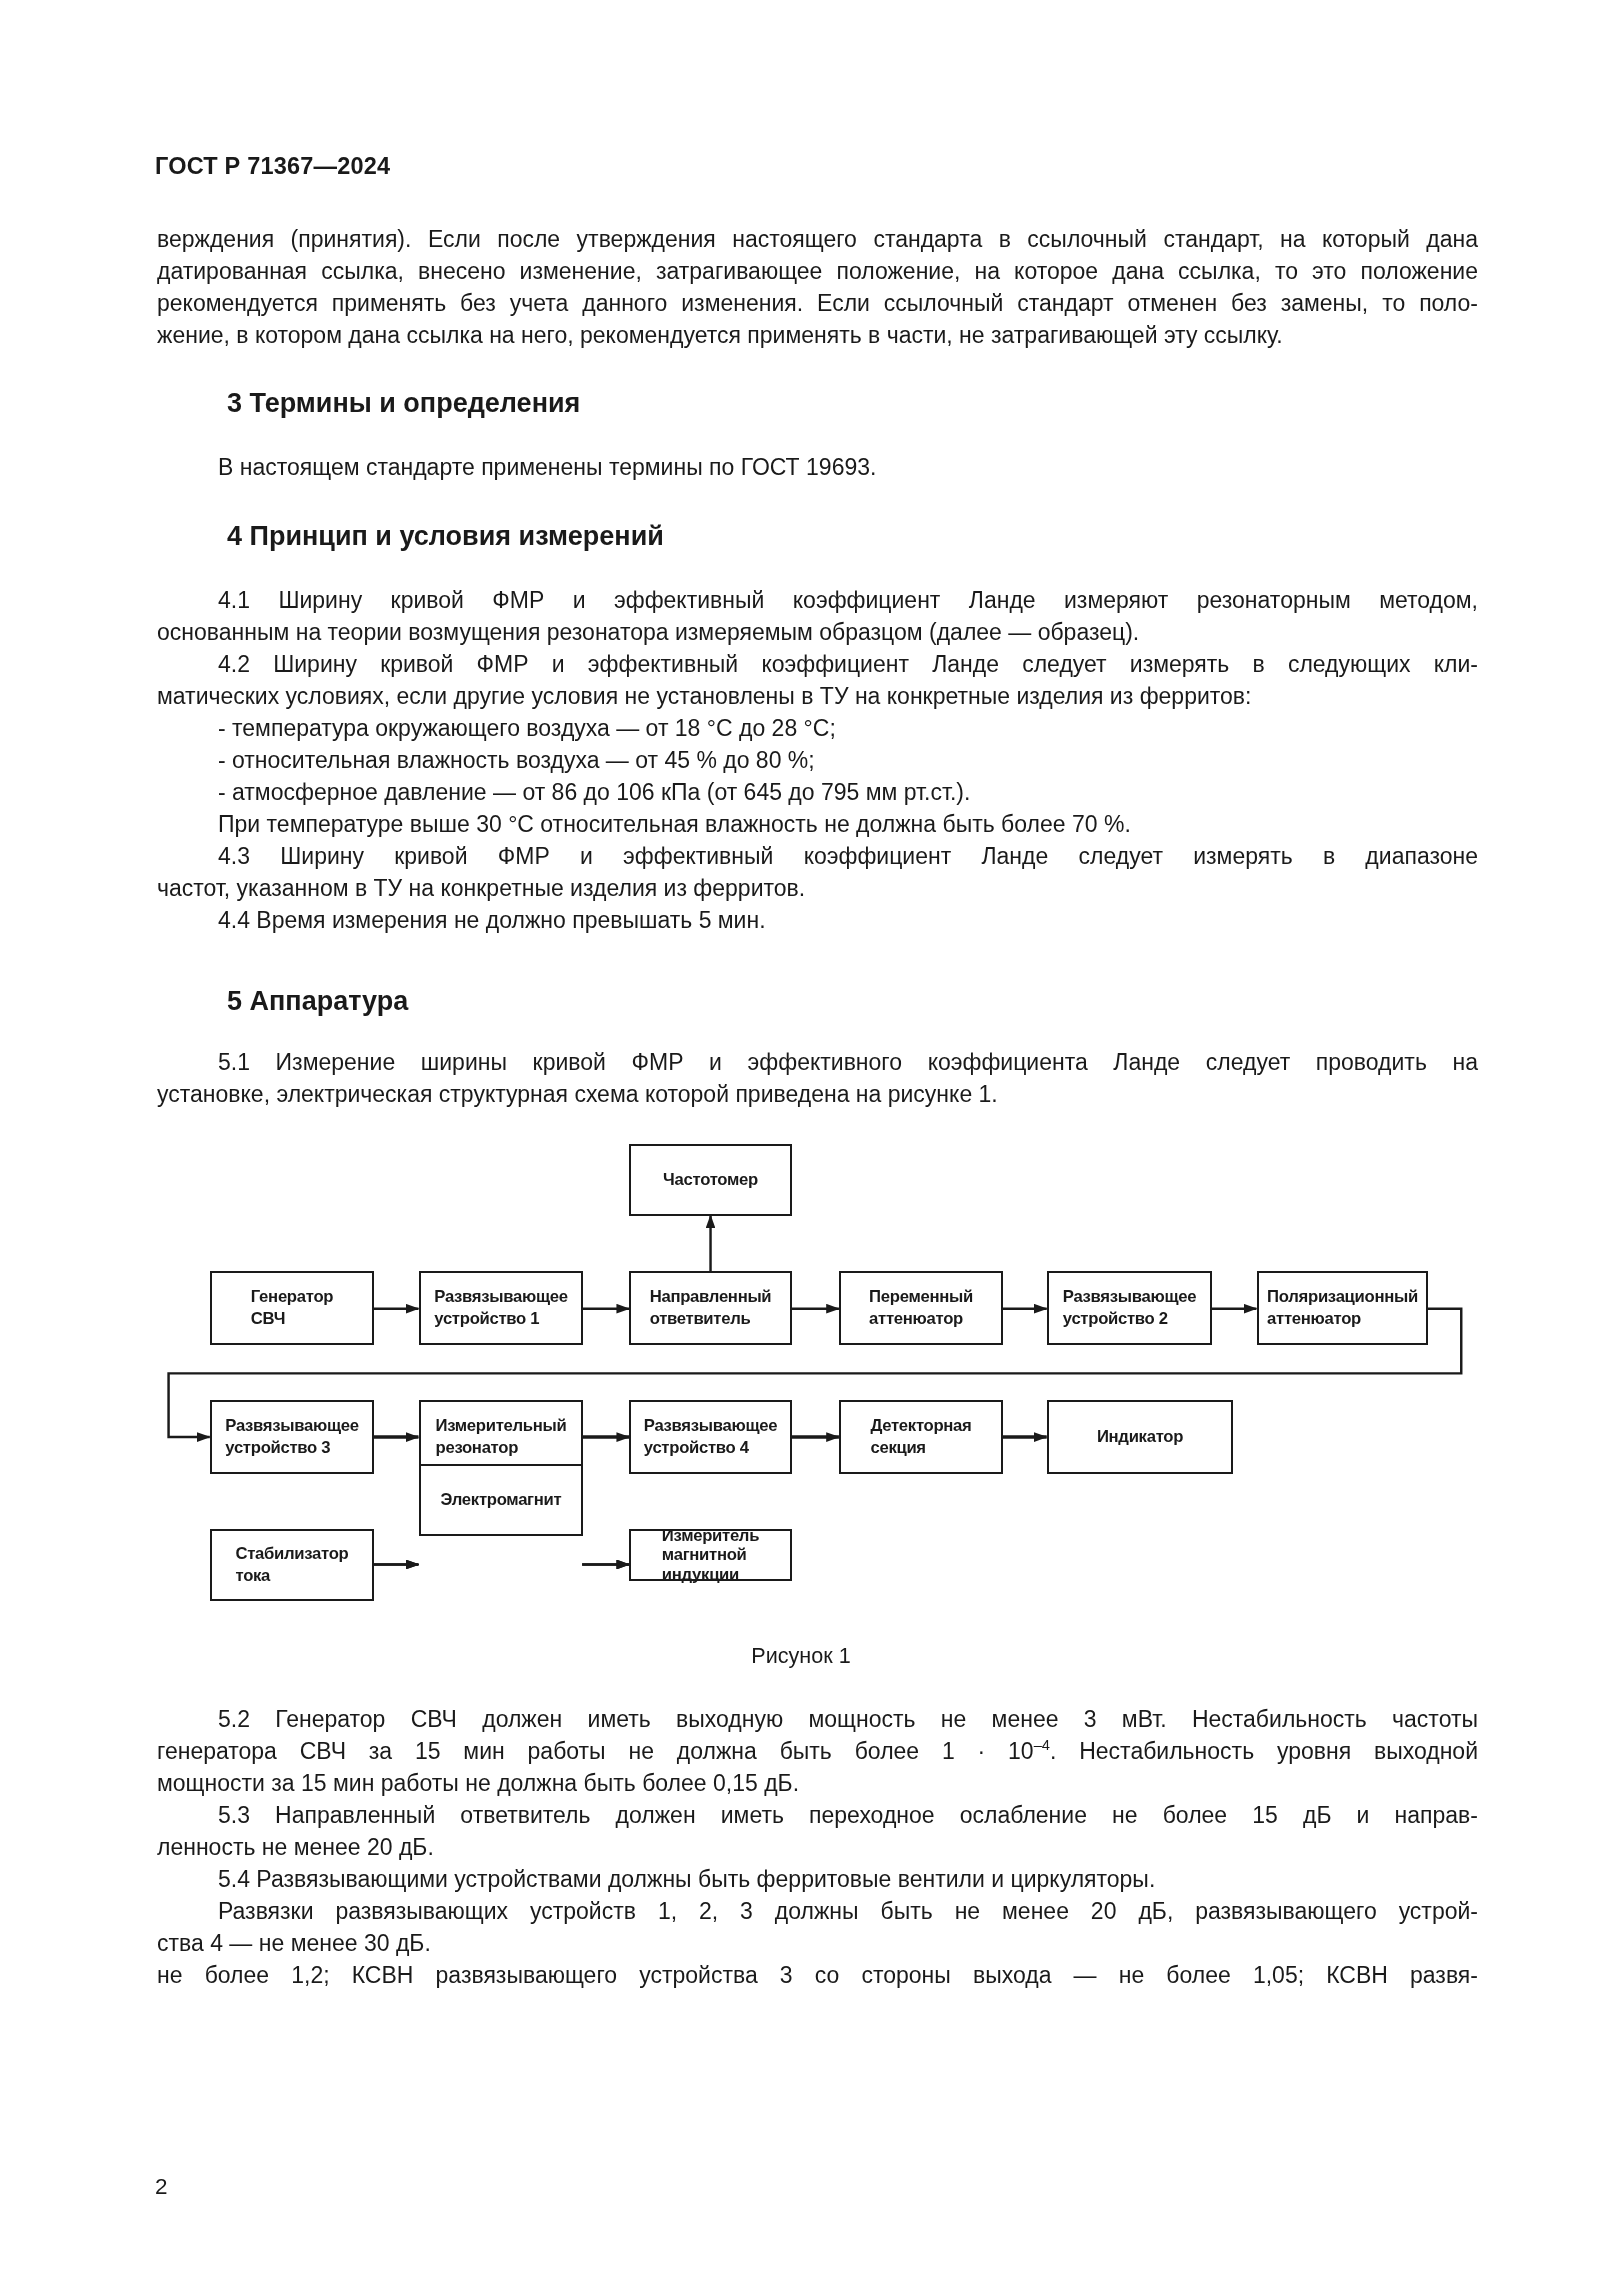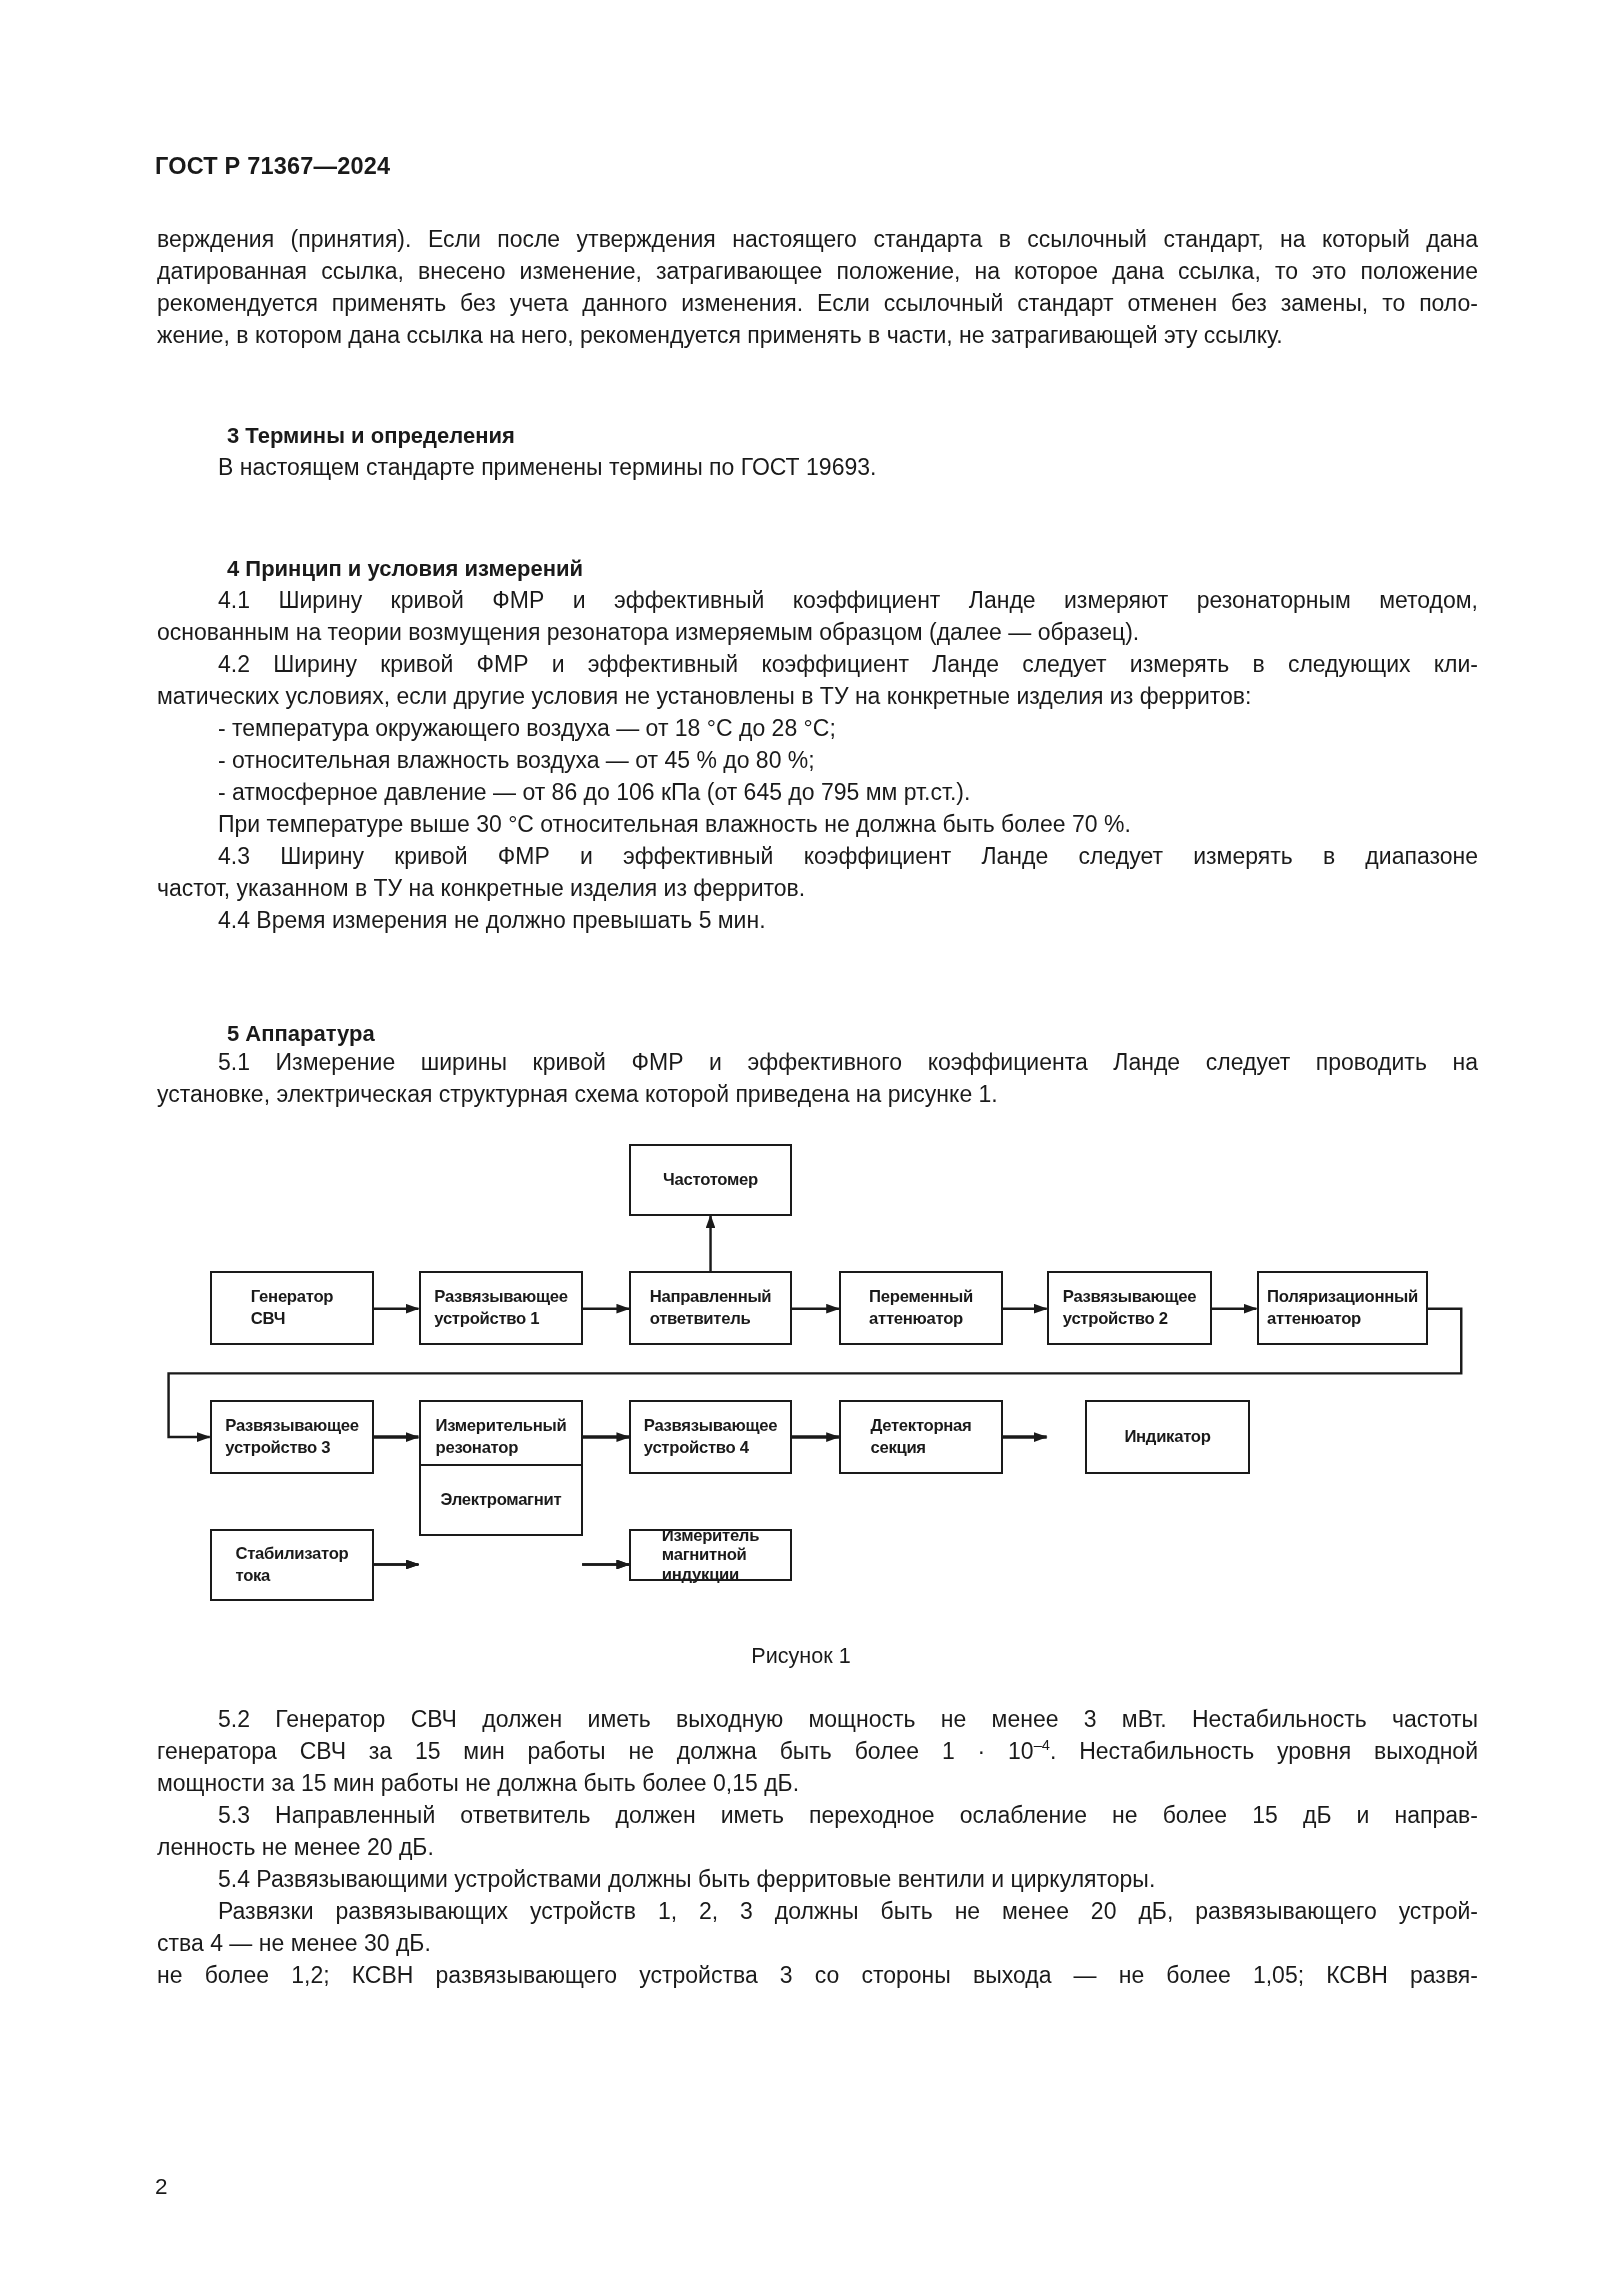--- a/index.html
+++ b/index.html
@@ -2,21 +2,21 @@
 <html><head>
 <meta charset="utf-8">
 <style>
   html,body{margin:0;padding:0;background:#fff;}
   body{width:1621px;height:2293px;position:relative;overflow:hidden;font-family:"Liberation Sans",sans-serif;color:#1a1a1a;}
   .hdr{position:absolute;left:155px;top:153px;font-weight:bold;font-size:23.5px;letter-spacing:0.2px;}
   .p{position:absolute;left:157px;width:1321px;font-size:23px;line-height:32px;text-align:justify;}
   .line{display:block;text-align:justify;text-align-last:justify;height:32px;white-space:nowrap;}
   .line.last{text-align-last:left;}
   .ind{padding-left:61px;}
-  .h{position:absolute;left:227px;font-weight:bold;font-size:22px;margin-top:35px;}
+  .h{position:absolute;left:227px;font-weight:bold;font-size:27px;}
   .box{position:absolute;border:2.9px solid #1a1a1a;box-sizing:border-box;display:flex;align-items:center;justify-content:center;text-align:left;font-weight:bold;font-size:16.7px;line-height:21.6px;letter-spacing:-0.3px;background:#fff;}
   .caption{position:absolute;left:0;width:1602px;text-align:center;top:1643px;font-size:21.6px;}
   .pageno{position:absolute;left:155px;top:2174px;font-size:22.5px;}
   svg.diag{position:absolute;left:0;top:0;}
   sup{font-size:14.7px;line-height:0;}
 </style>
 </head>
 <body>
 
 <div class="hdr">ГОСТ Р 71367—2024</div>
@@ -104,21 +104,21 @@
 аттенюатор</span></div>
 
 <div class="box" style="left:210px;top:1400px;width:164px;height:74px;white-space:pre-line"><span>Развязывающее
 устройство 3</span></div>
 <div class="box" style="left:419px;top:1400px;width:164px;height:74px;white-space:pre-line"><span>Измерительный
 резонатор</span></div>
 <div class="box" style="left:629px;top:1400px;width:163px;height:74px;white-space:pre-line"><span>Развязывающее
 устройство 4</span></div>
 <div class="box" style="left:839px;top:1400px;width:164px;height:74px;white-space:pre-line"><span>Детекторная
 секция</span></div>
-<div class="box" style="left:1085px;top:1400px;width:165px;height:74px">
+<div class="box" style="left:1047px;top:1400px;width:186px;height:74px">
     <span>Индикатор</span>
   </div>
 
 <div class="box" style="left:210px;top:1529px;width:164px;height:72px;white-space:pre-line"><span>Стабилизатор
 тока</span></div>
 <div class="box" style="left:419px;top:1464px;width:164px;height:72px">
     <span>Электромагнит</span>
   </div>
 <div class="box" style="left:629px;top:1529px;width:163px;height:52px;white-space:pre-line;line-height:19.6px"><span>Измеритель
 магнитной

